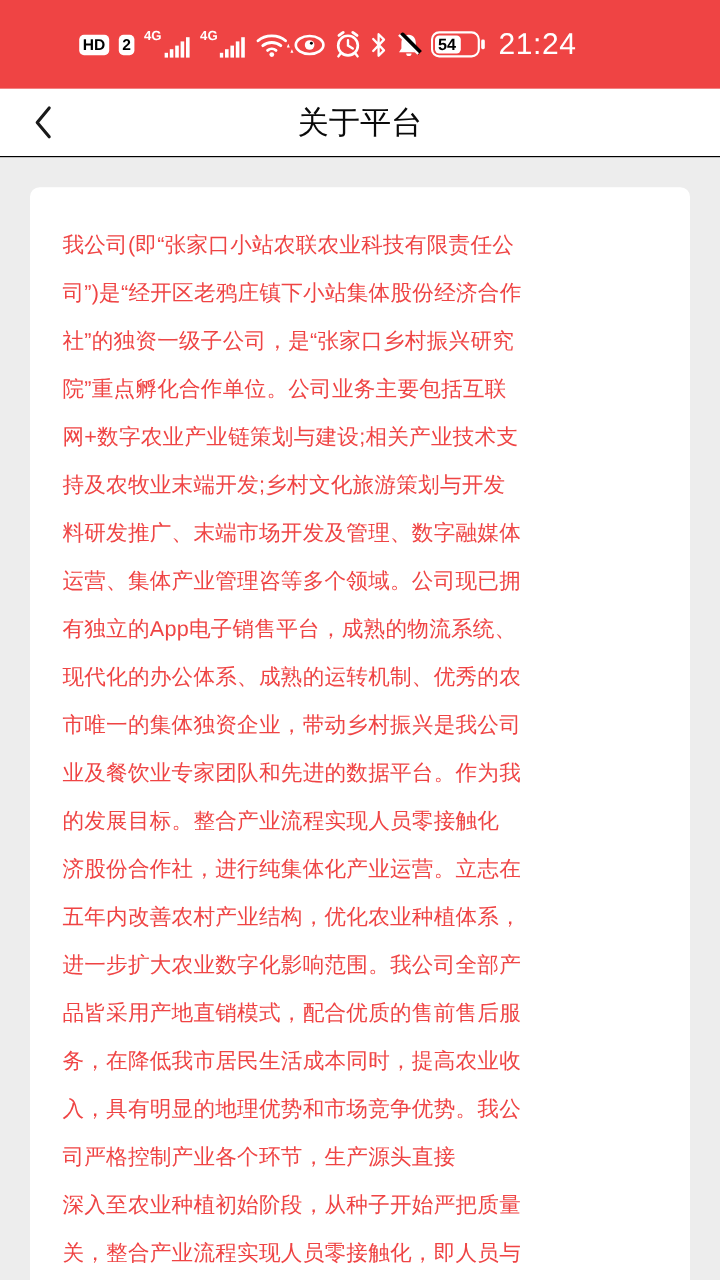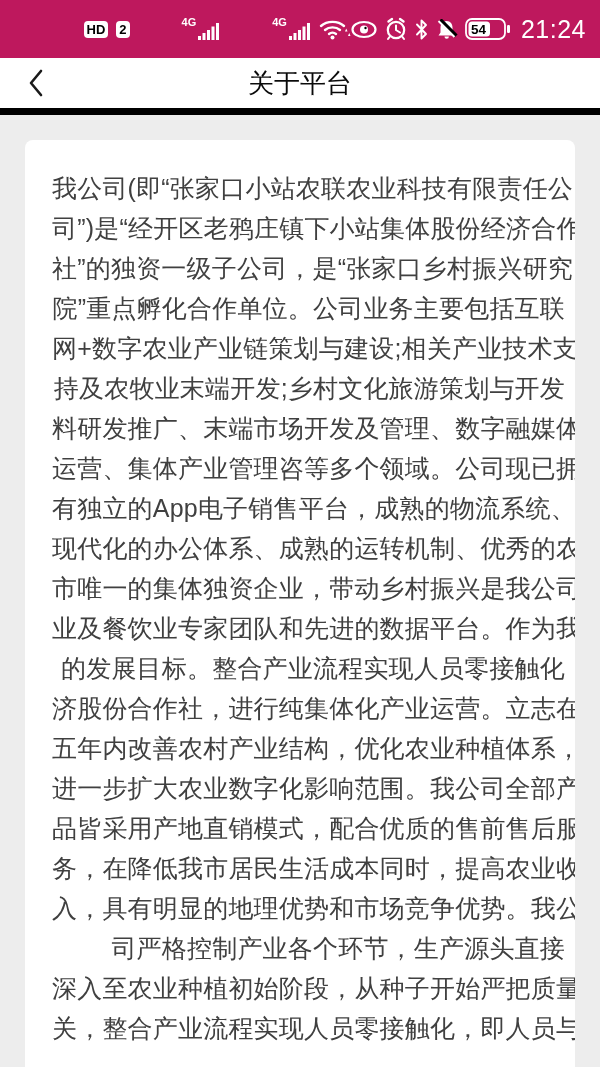--- a/index.html
+++ b/index.html
@@ -6,53 +6,53 @@
   html, body { width: 600px; height: 1067px; overflow: hidden; }
   body {
     font-family: "Liberation Sans", "DejaVu Sans", sans-serif;
     background: #ededed;
     display: flex;
     flex-direction: column;
   }
 
   
   .status-bar {
-    height: 58px;
-    background: #be185d;
+    height: 74px;
+    background: #ef4444;
     color: #fff;
     display: flex;
     align-items: center;
-    justify-content: flex-end;
+    justify-content: flex-start;
     padding: 0 14px 0 66px;
     flex: 0 0 auto;
   }
   .sb-left, .sb-right { display: flex; align-items: center; gap: 8px; }
   .sb-right { gap: 7px; }
   .badge {
     background: #fff; color: #000;
     font-size: 13px; font-weight: 700;
     border-radius: 4px;
     padding: 1px 3px;
     line-height: 15px;
     display: inline-block;
   }
-  .net-group { display: flex; align-items: flex-end; gap: 2px; height: 24px; margin-left: 44px; }
+  .net-group { display: flex; align-items: flex-end; gap: 2px; height: 24px; }
   .net-label { font-size: 11px; font-weight: 700; align-self: flex-start; line-height: 11px; }
   .sb-time { font-size: 25px; font-weight: 400; letter-spacing: 0.5px; margin-left: 3px; }
   .sb-icon { display: inline-flex; align-items: center; }
 
   
   .header {
     height: 57px;
     background: #fff;
     position: relative;
     display: flex;
     align-items: center;
     justify-content: center;
-    border-bottom: 7px solid #000000;
+    border-bottom: 1px solid #000000;
     flex: 0 0 auto;
   }
   .header-title {
     font-size: 26px;
     font-weight: 500;
     color: #0a0a0a;
   }
   .back-button {
     position: absolute;
     left: 12px;
@@ -77,26 +77,25 @@
     overflow: hidden;
   }
   .about-card {
     background: #fff;
     border-radius: 8px 8px 0 0;
     flex: 1 1 auto;
     padding: 28px 10px 0 27px;
     overflow: hidden;
   }
   .text-line {
-    font-size: 25px;
+    font-size: 18px;
     line-height: 40px;
-    color: #404040;
+    color: #ef4444;
     white-space: nowrap;
     letter-spacing: 0.2px;
-    text-align: right;
   }
 </style>
 </head>
 <body>
 
 <div class="status-bar">
   <div class="sb-left">
     <span class="badge">HD</span>
     <span class="badge">2</span>
 

